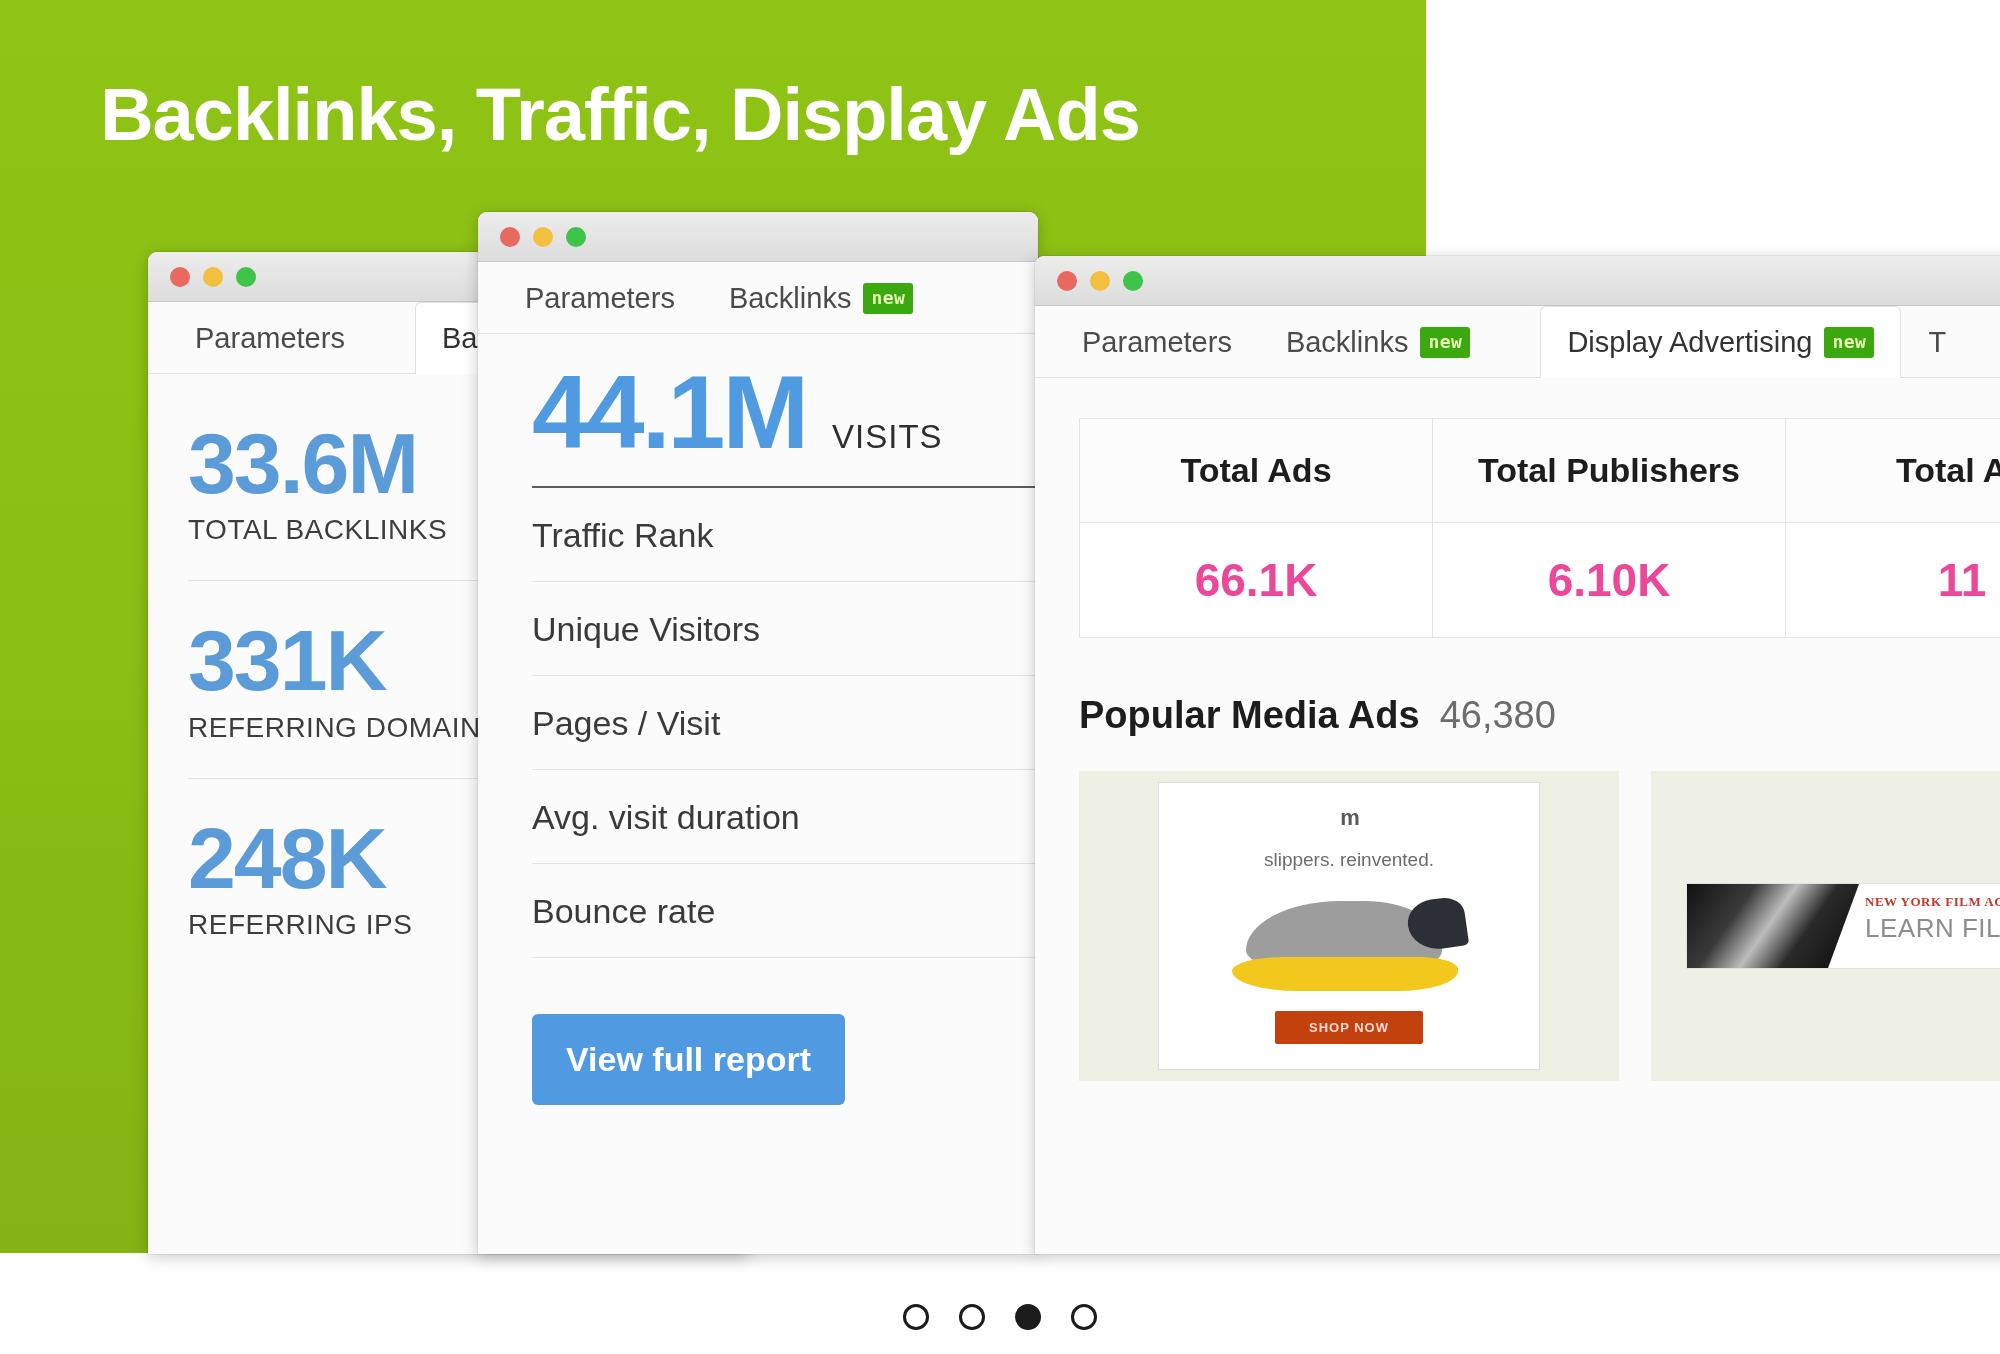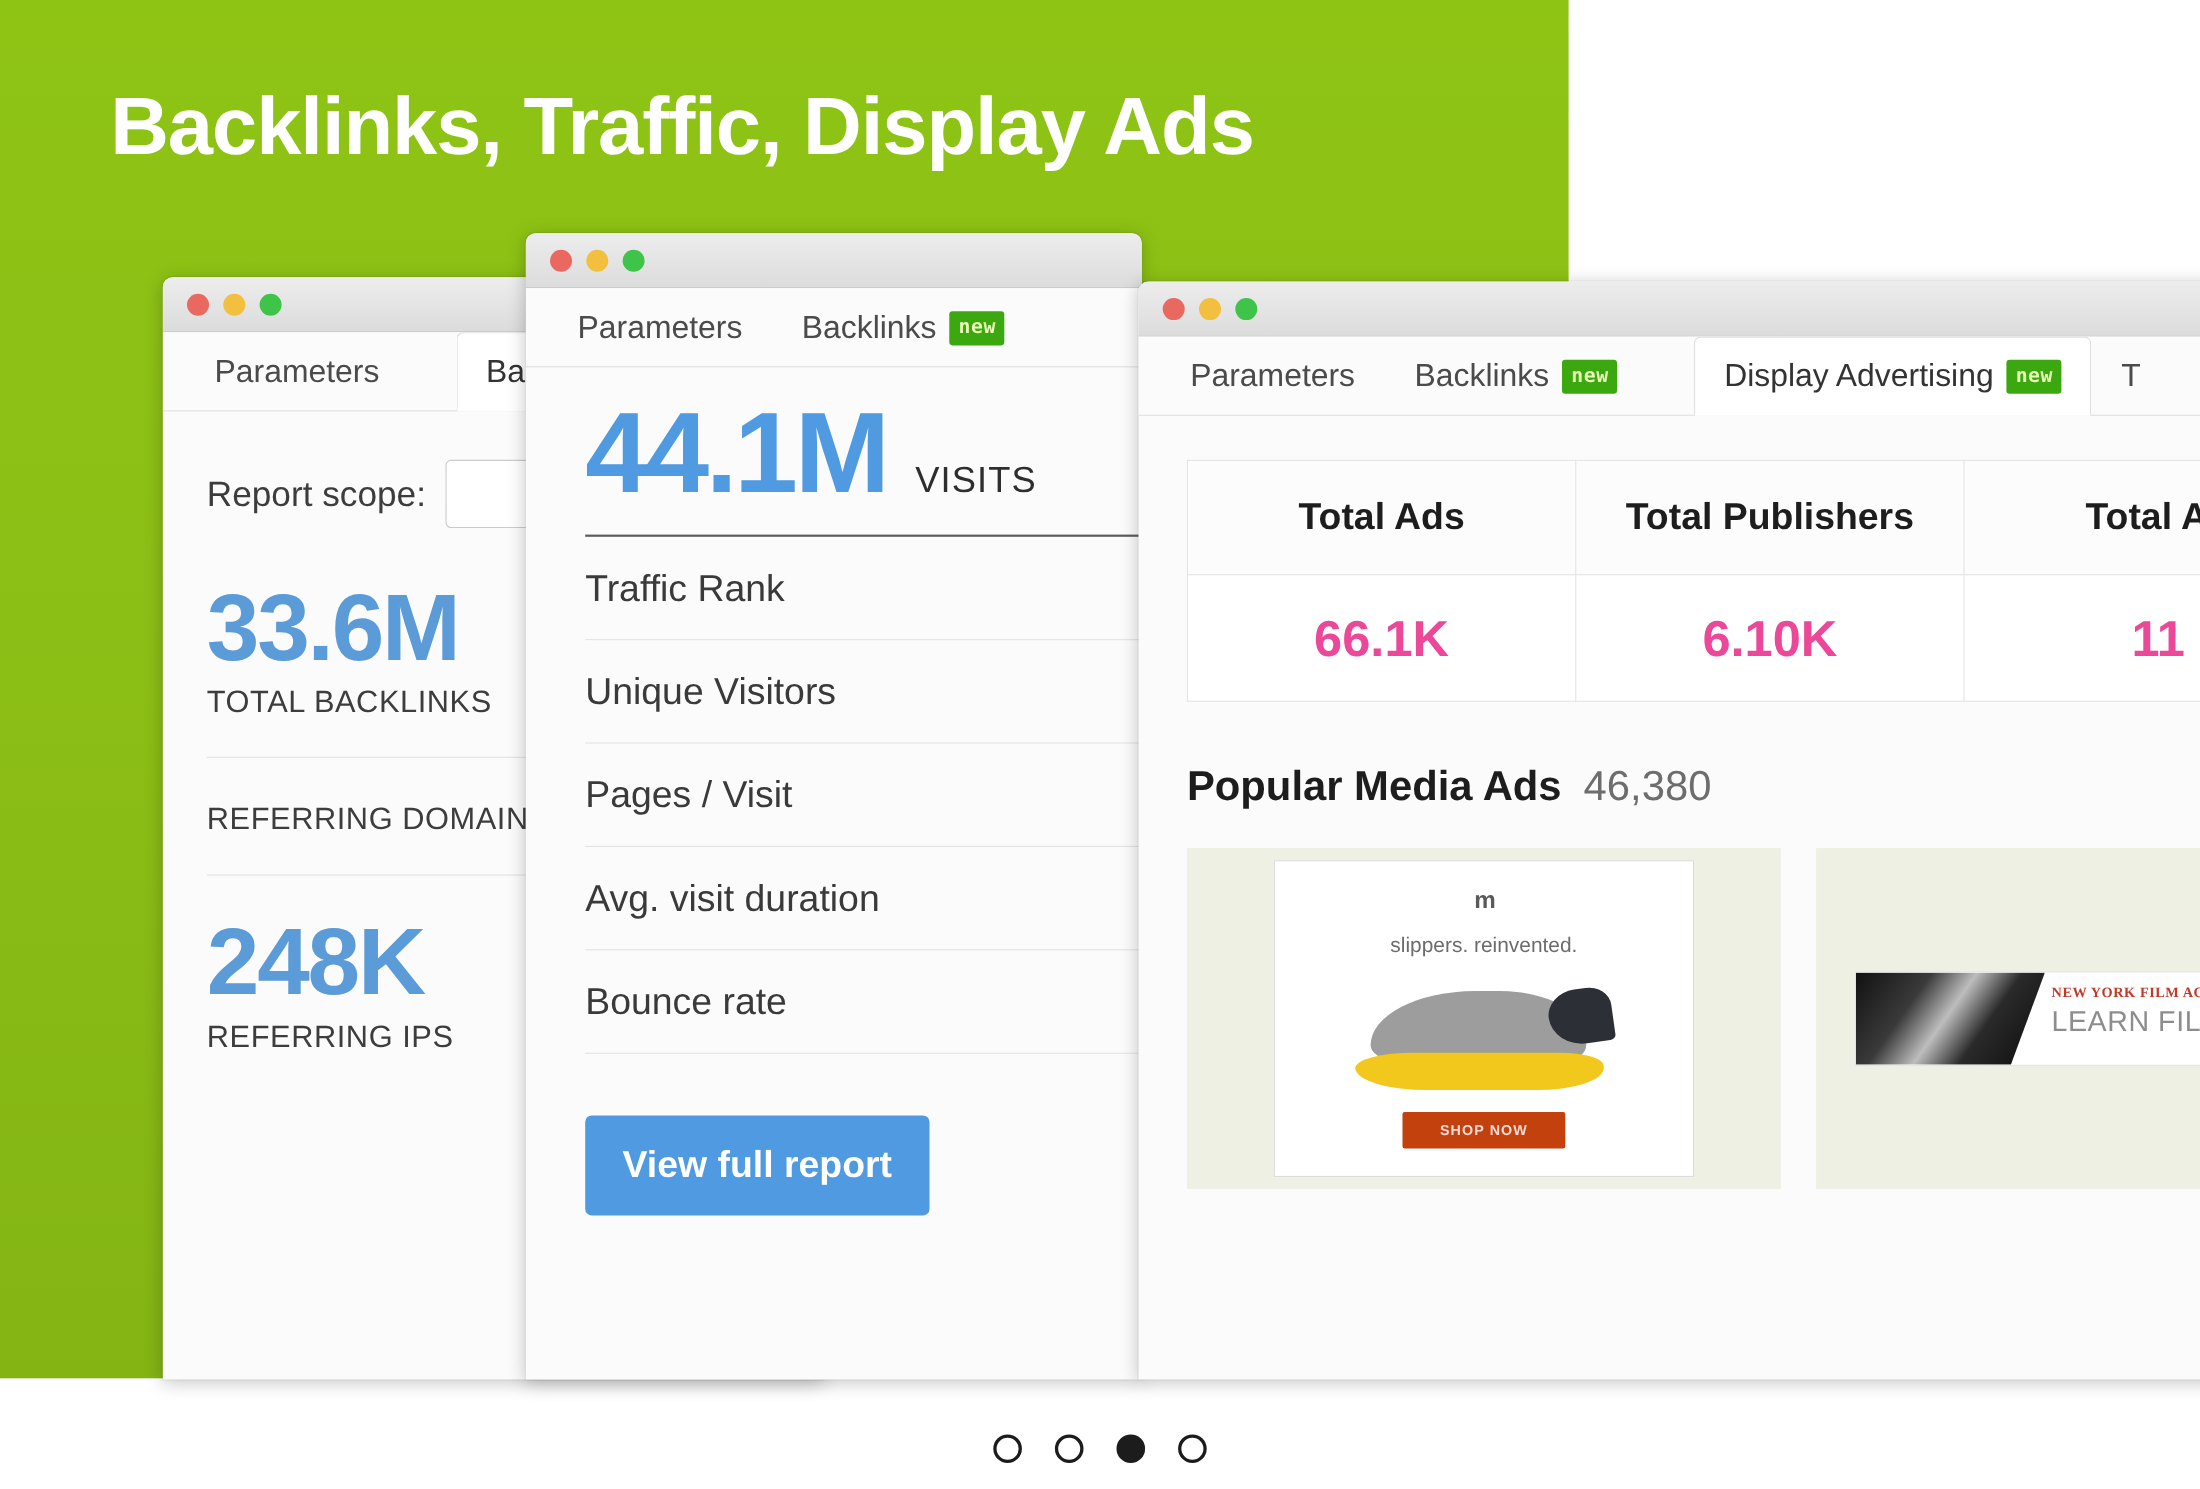--- a/index.html
+++ b/index.html
@@ -340,30 +340,27 @@
   </div>
   <div class="tabbar">
     <div class="tab">
       <span>Parameters</span>
     </div>
     <div class="tab active">
       <span>Bac</span>
     </div>
   </div>
   <div class="body">
-    <div class="report-scope-row">
-      <span class="report-scope-label">Report scope:</span>
-      <span class="scope-select"></span>
-    </div>
 
     <div class="metric">
       <div class="metric-value">33.6M</div>
       <div class="metric-label">TOTAL BACKLINKS</div>
     </div>
     <div class="metric">
+      <div class="metric-value">331K</div>
       <div class="metric-label">REFERRING DOMAINS</div>
     </div>
     <div class="metric">
       <div class="metric-value">248K</div>
       <div class="metric-label">REFERRING IPS</div>
     </div>
   </div>
 </div>
 
 <div class="win" id="win-traffic">

